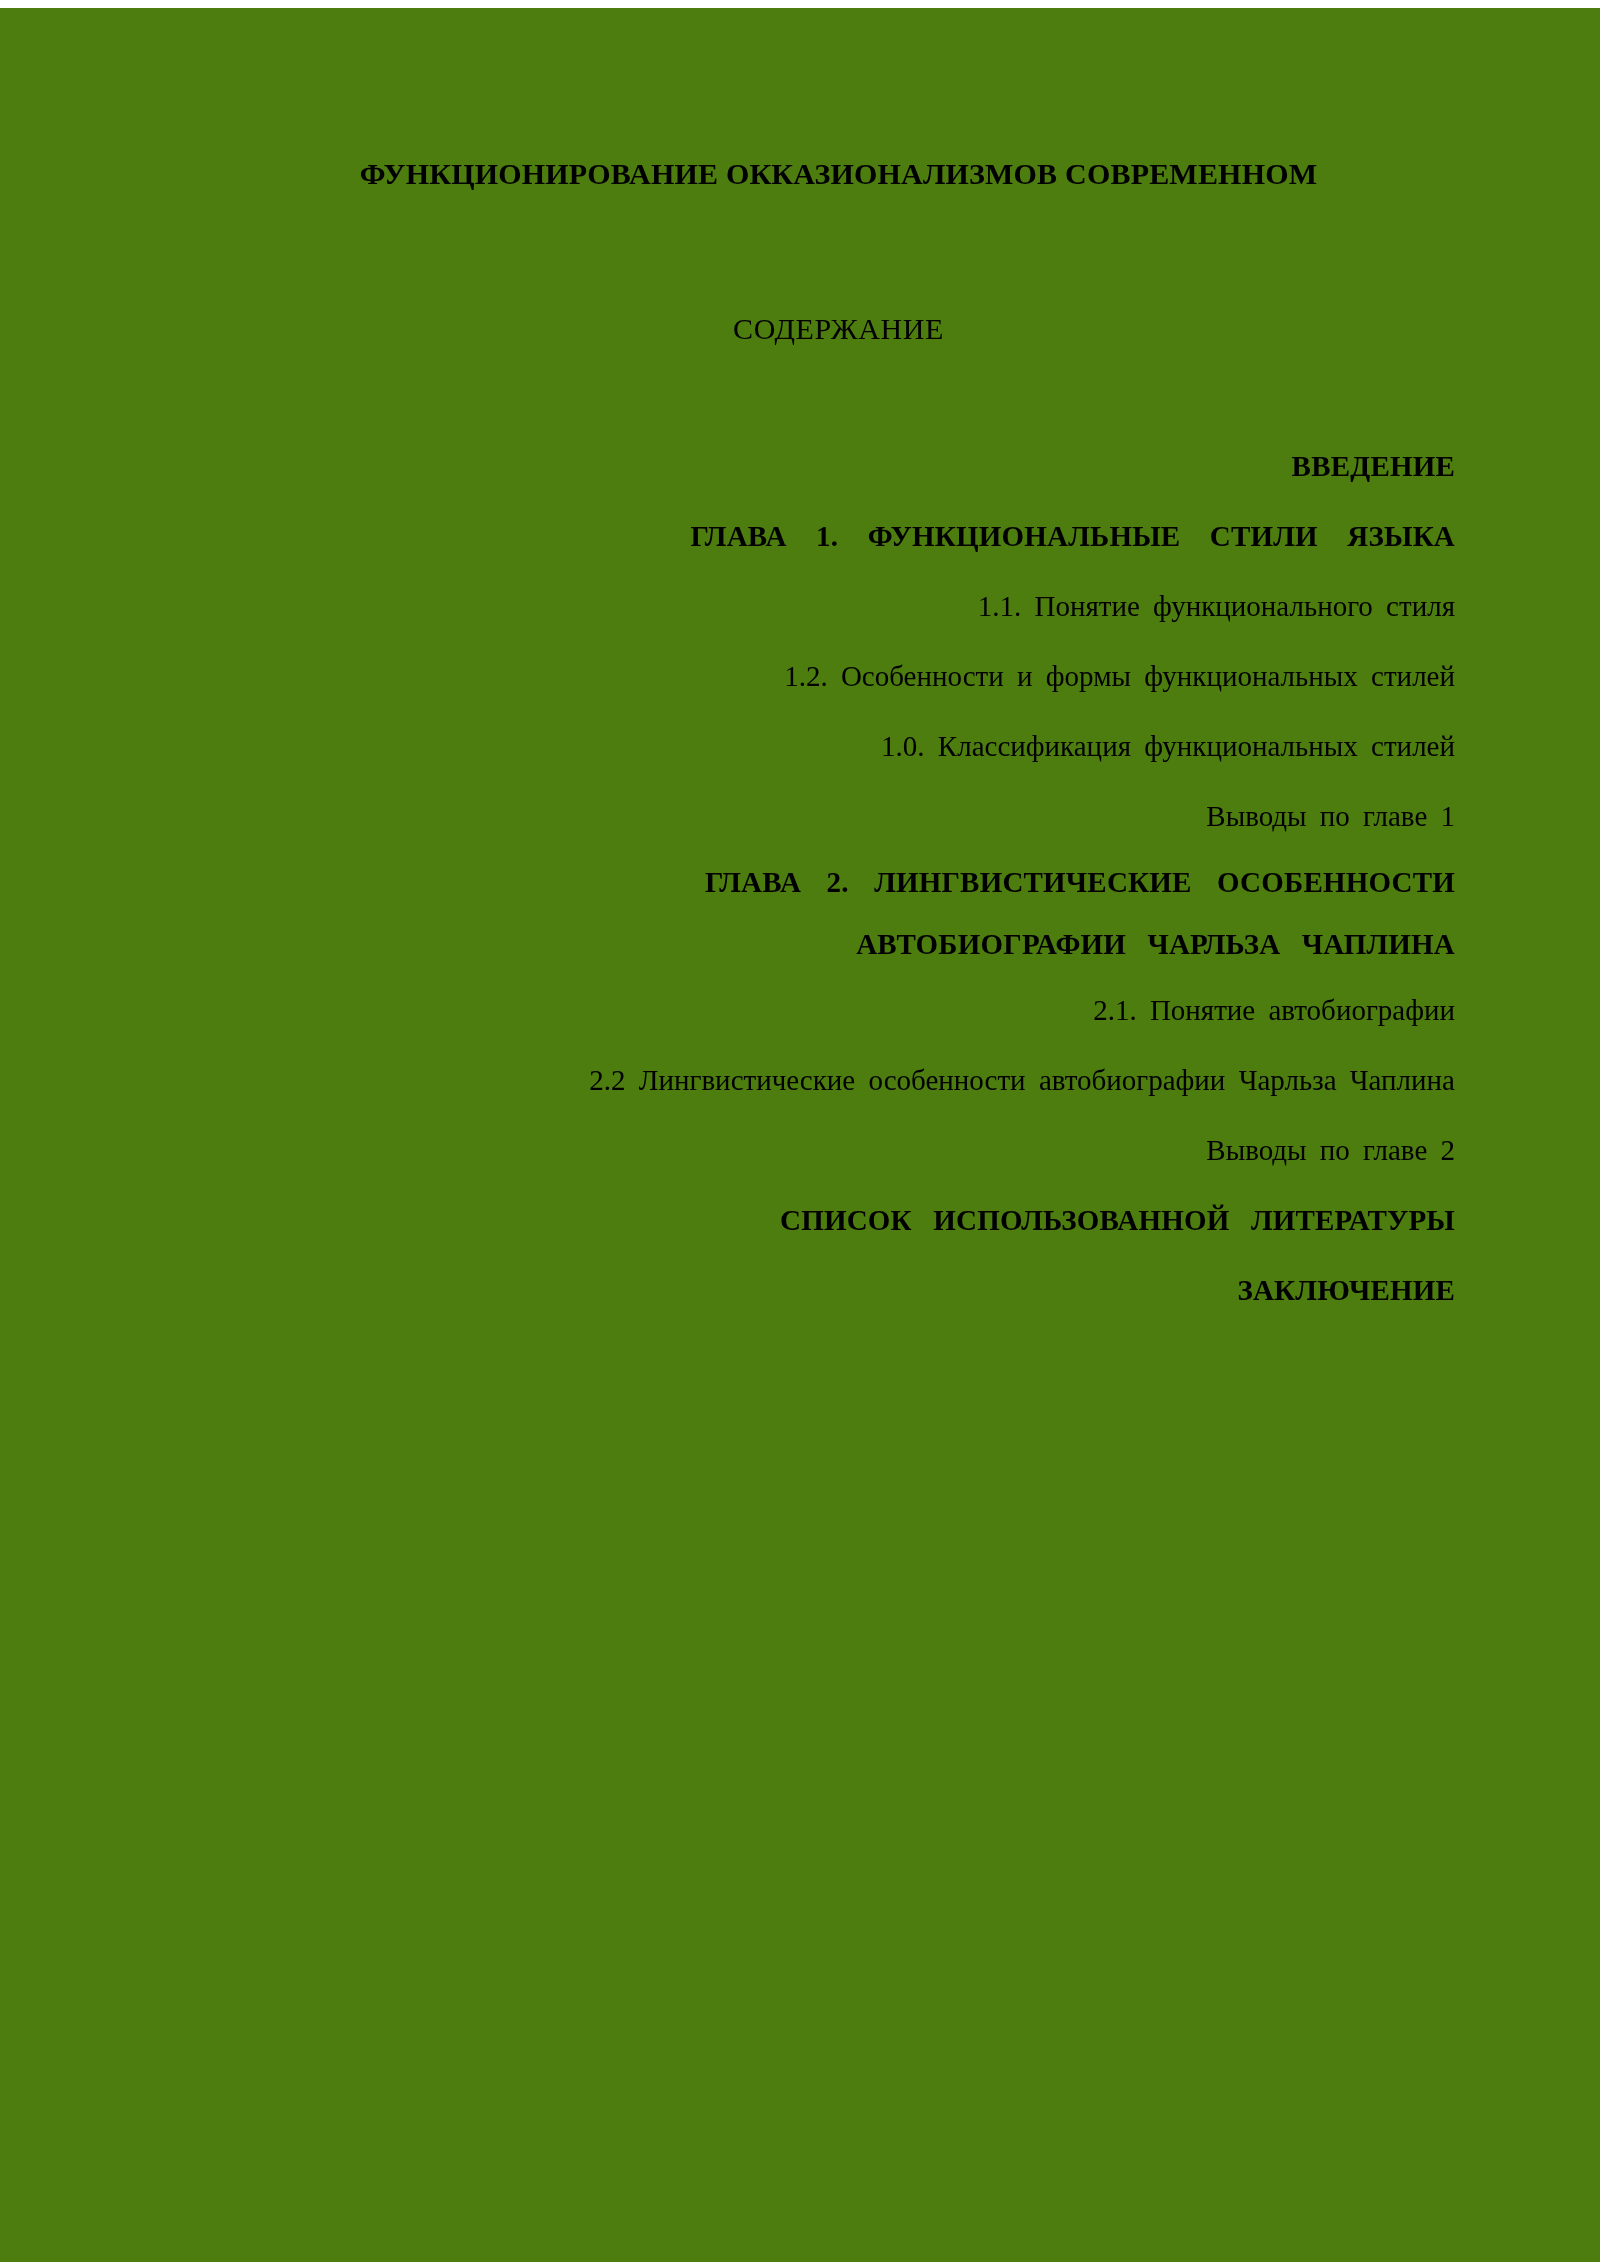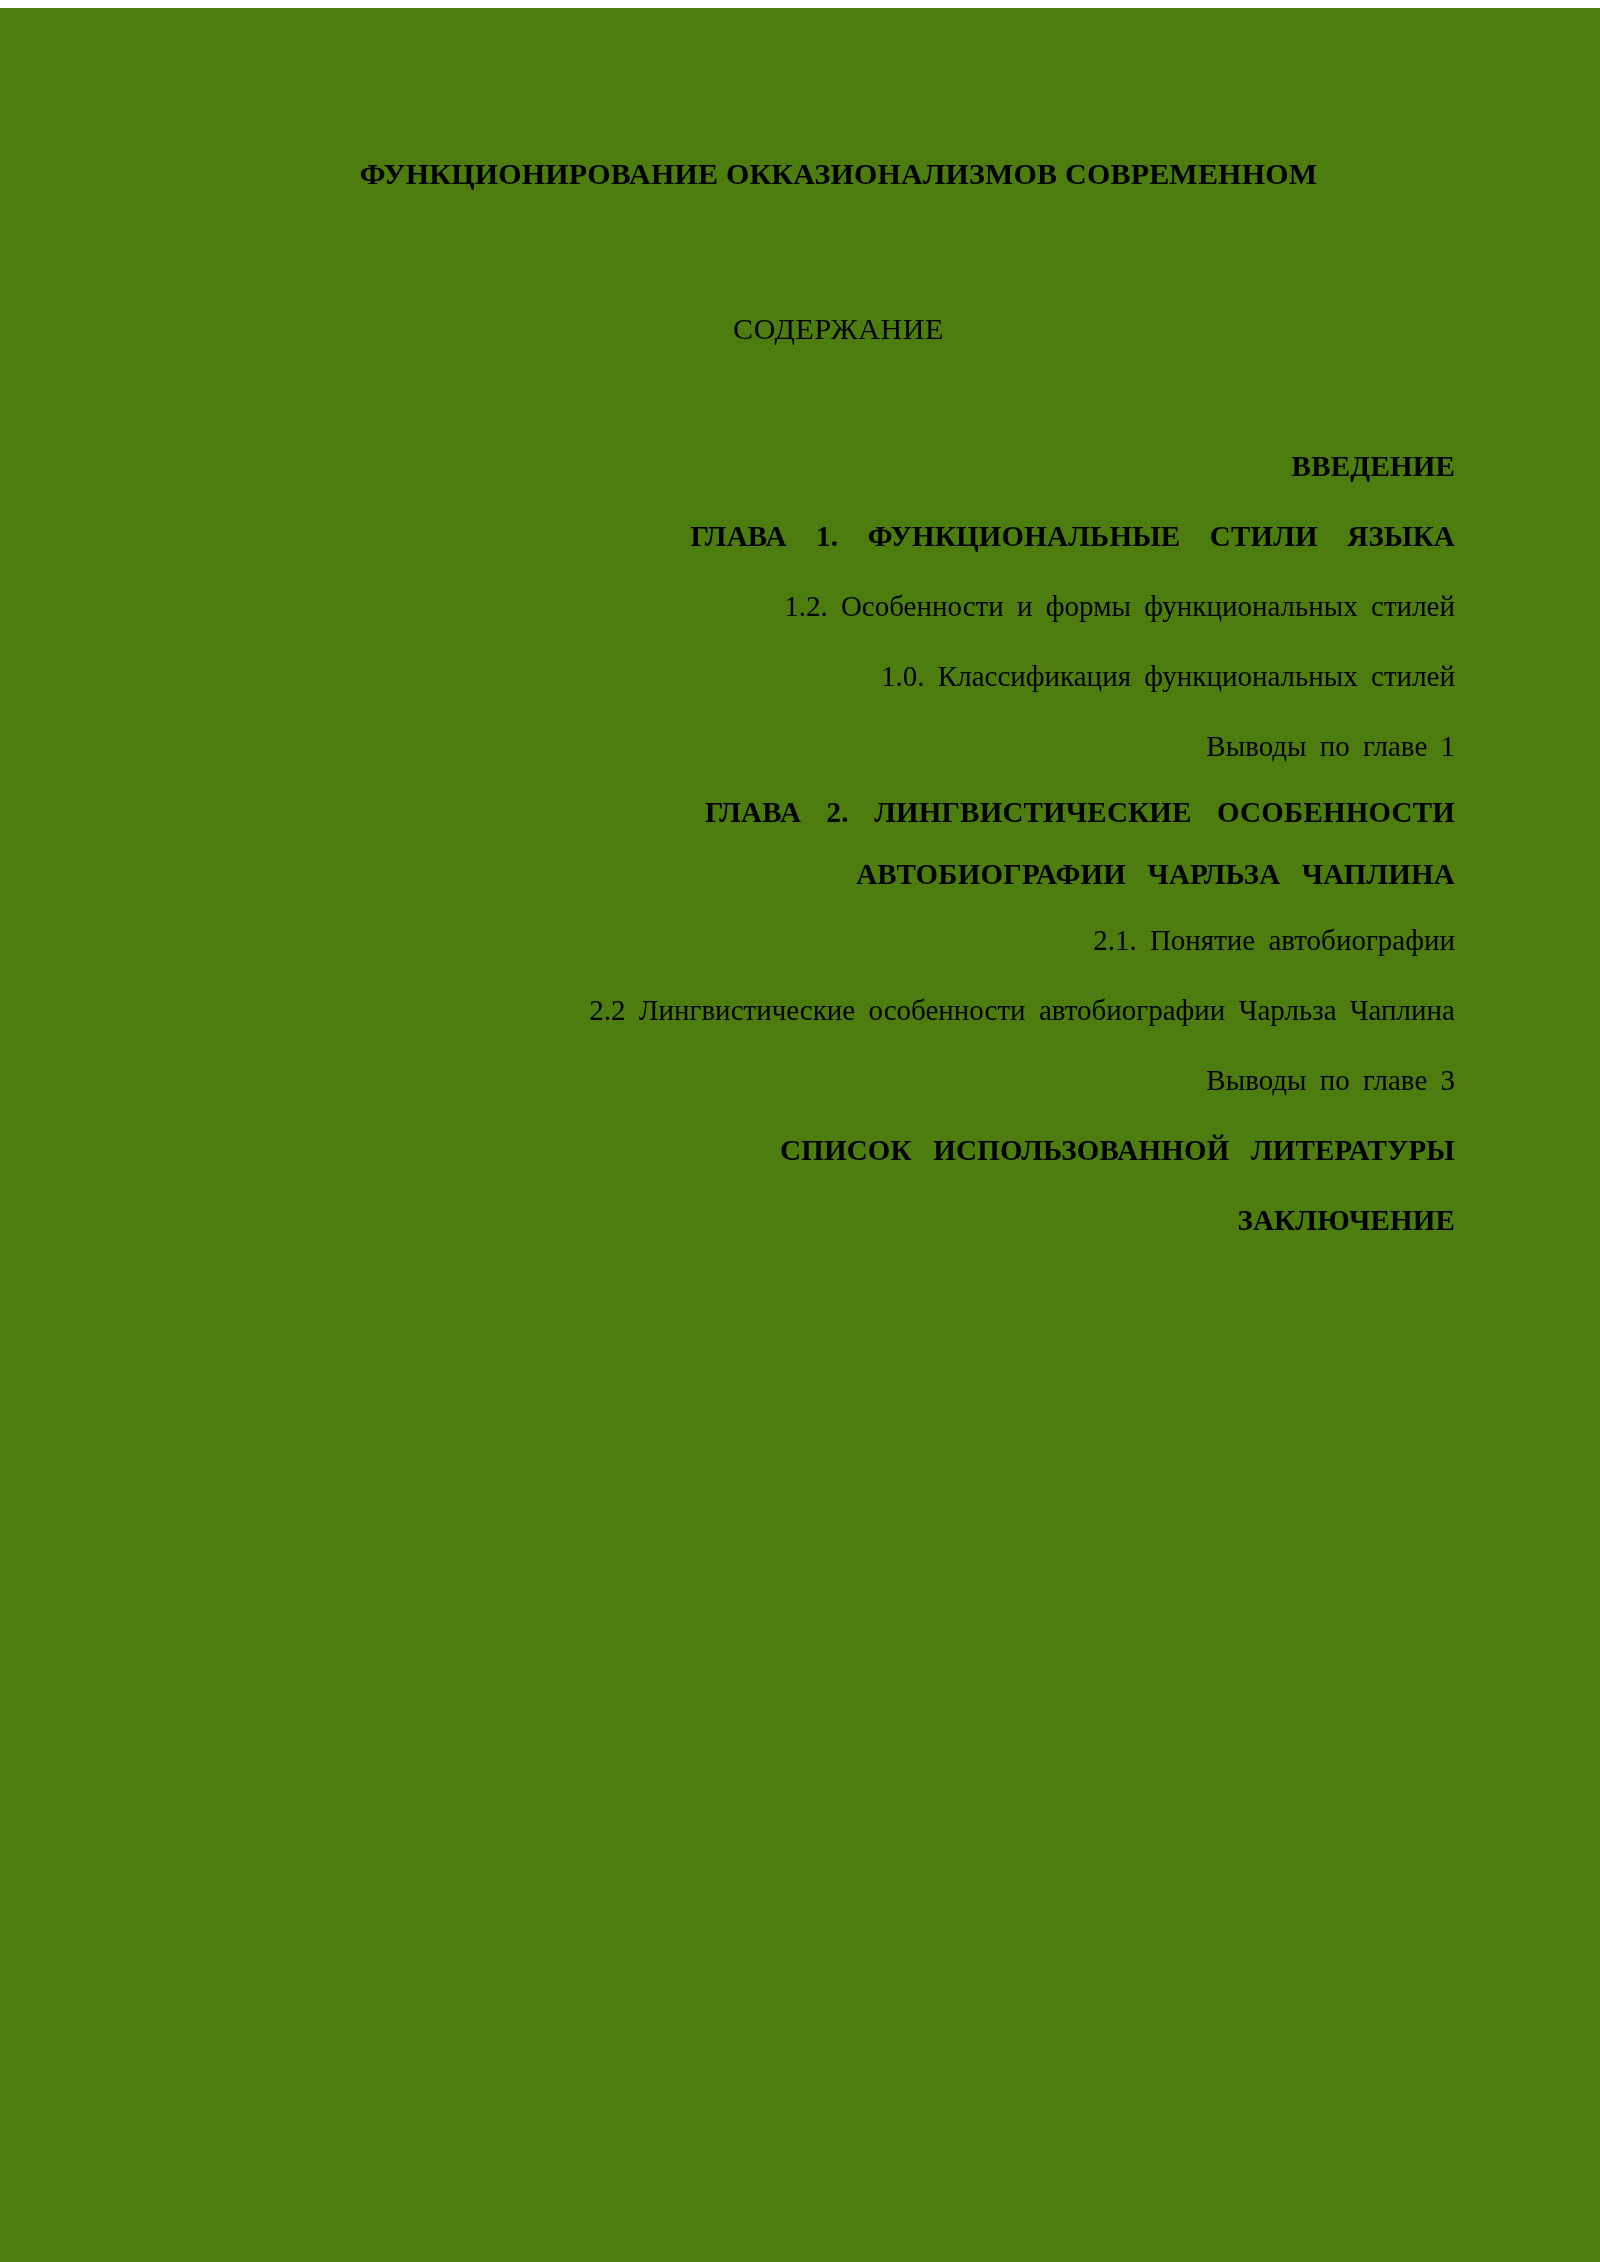--- a/index.html
+++ b/index.html
@@ -118,37 +118,38 @@
     </h1>
 
     <h2 class="toc-heading">СОДЕРЖАНИЕ</h2>
 
     <ul class="toc-list">
 
       <li class="toc-entry level-major">ВВЕДЕНИЕ</li>
 
       <li class="toc-entry level-major spread-wide">ГЛАВА 1. ФУНКЦИОНАЛЬНЫЕ СТИЛИ ЯЗЫКА</li>
 
+      <li class="toc-entry level-minor">1.1. Понятие функционального стиля</li>
 
       <li class="toc-entry level-minor">1.2. Особенности и формы функциональных стилей</li>
 
       <li class="toc-entry level-minor">1.0. Классификация функциональных стилей</li>
 
       <li class="toc-entry level-minor">Выводы по главе 1</li>
 
       <li class="toc-entry level-major multiline">
         <span class="heading-line line-1">ГЛАВА 2. ЛИНГВИСТИЧЕСКИЕ ОСОБЕННОСТИ</span>
         <span class="heading-line line-2">АВТОБИОГРАФИИ ЧАРЛЬЗА ЧАПЛИНА</span>
       </li>
 
       <li class="toc-entry level-minor">2.1. Понятие автобиографии</li>
 
       <li class="toc-entry level-minor">2.2 Лингвистические особенности автобиографии Чарльза Чаплина</li>
 
-      <li class="toc-entry level-minor">Выводы по главе 3</li>
+      <li class="toc-entry level-minor">Выводы по главе 2</li>
 
       <li class="toc-entry level-major spread">СПИСОК ИСПОЛЬЗОВАННОЙ ЛИТЕРАТУРЫ</li>
 
       <li class="toc-entry level-major">ЗАКЛЮЧЕНИЕ</li>
 
     </ul>
   </div>
 </div>
 
 </body></html>

